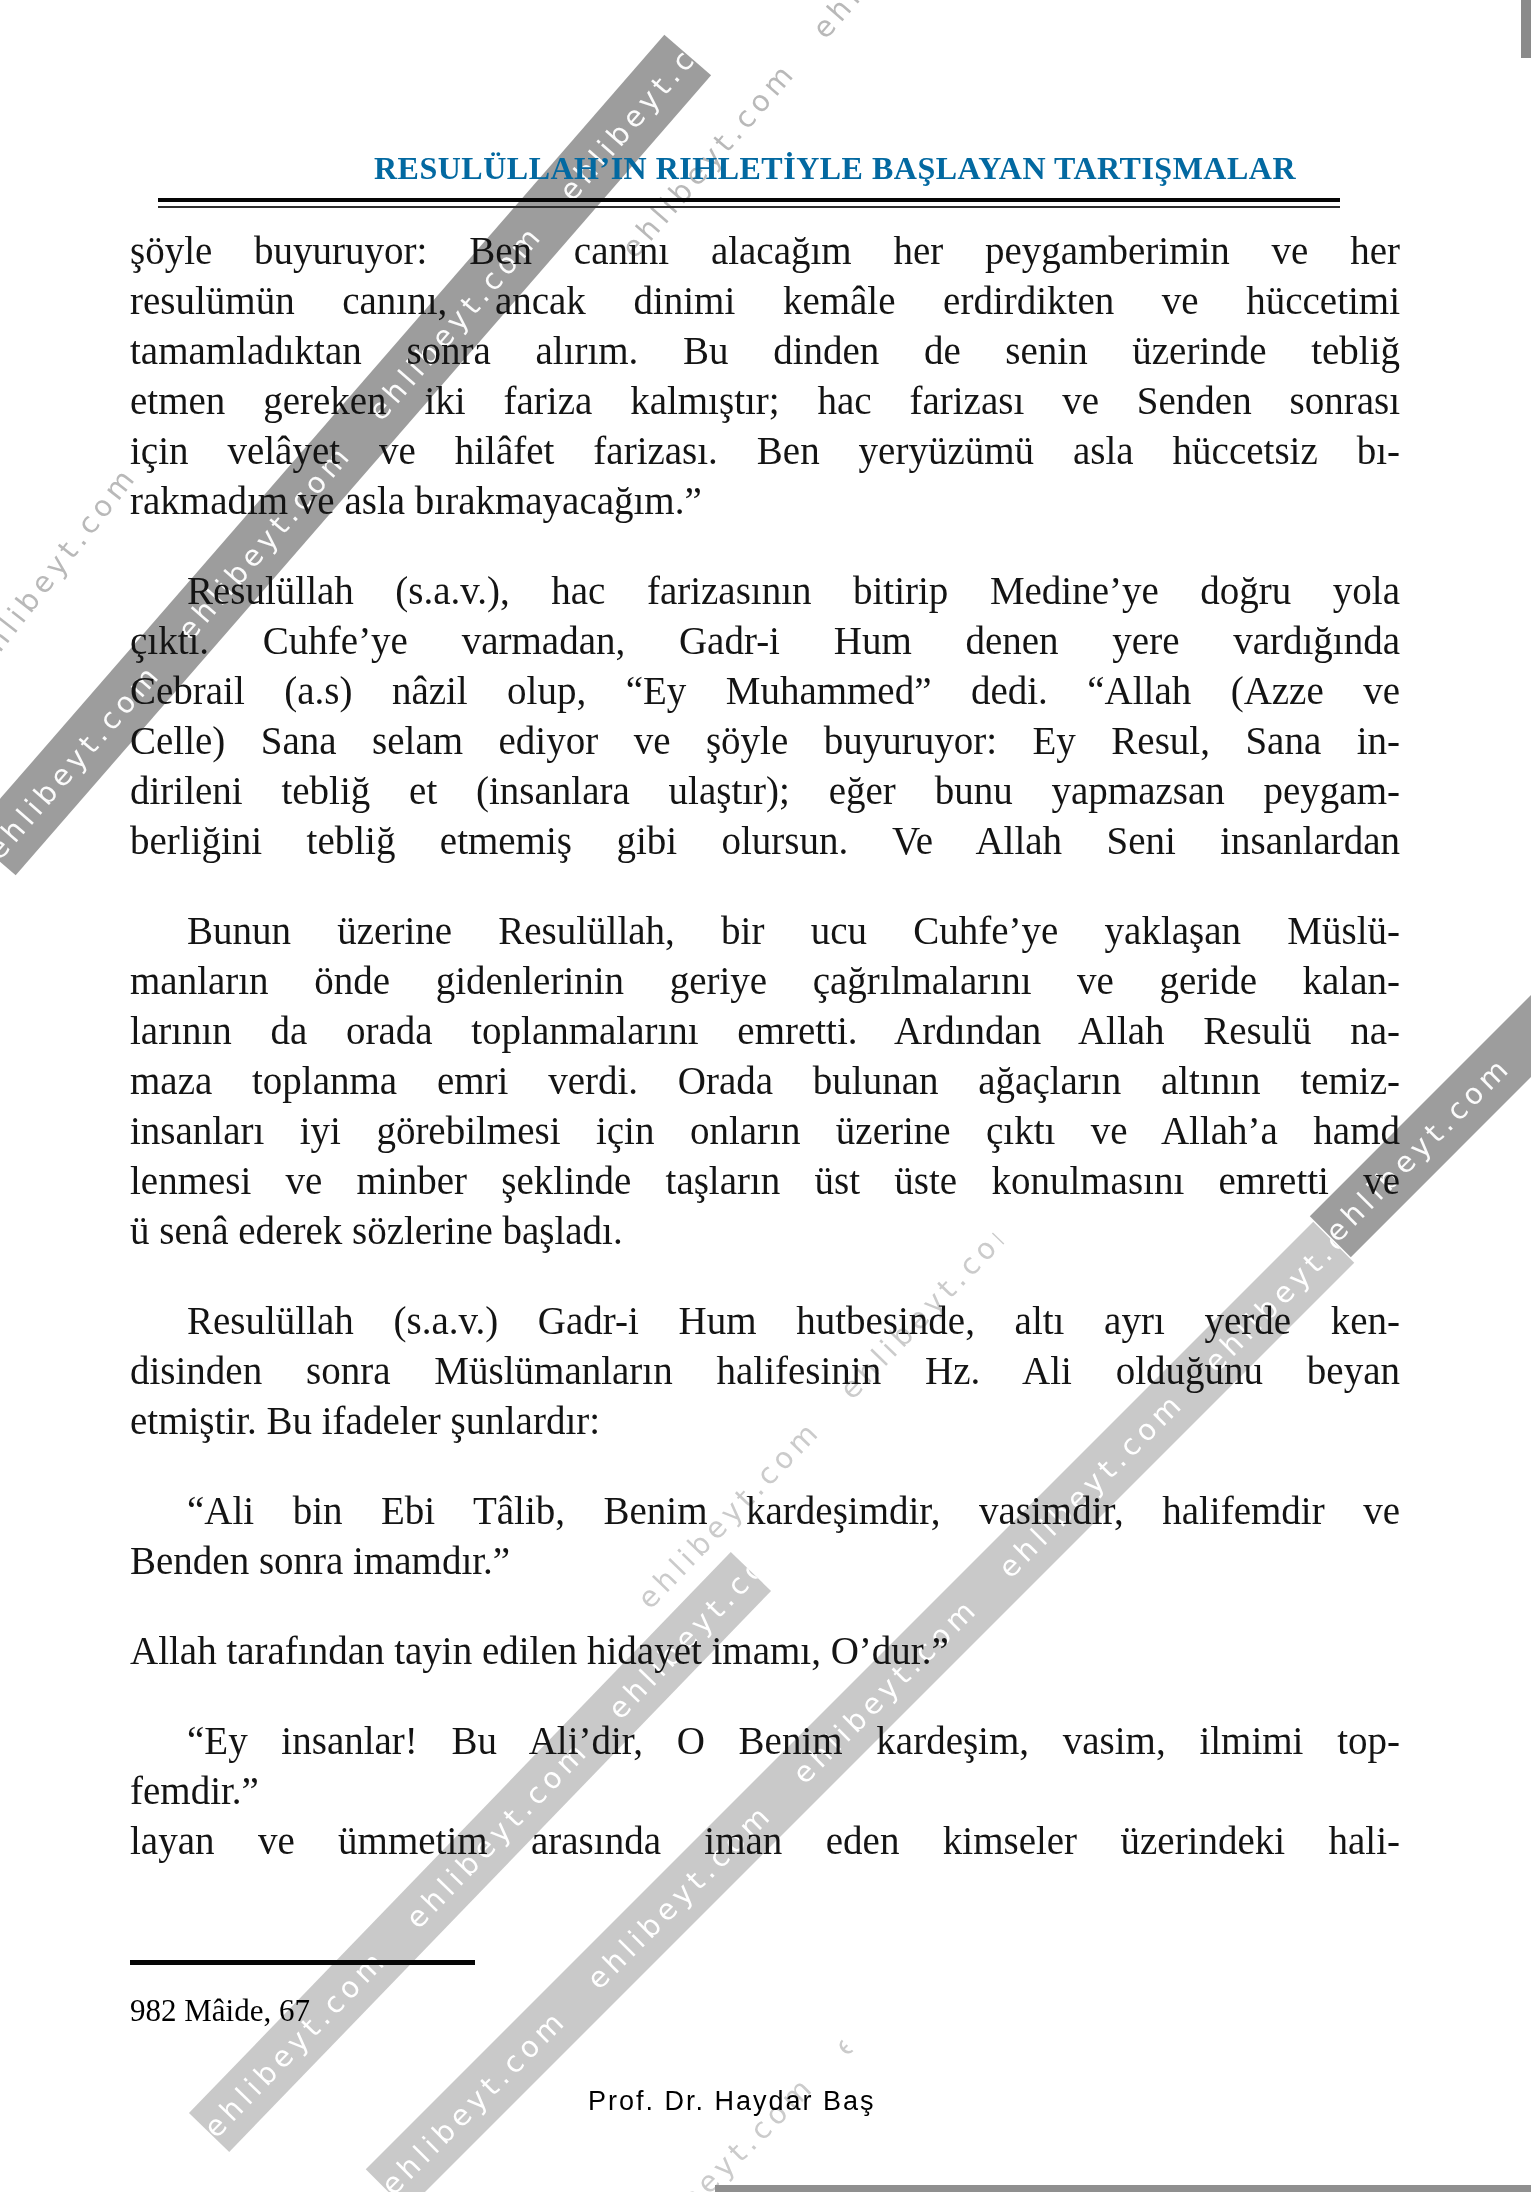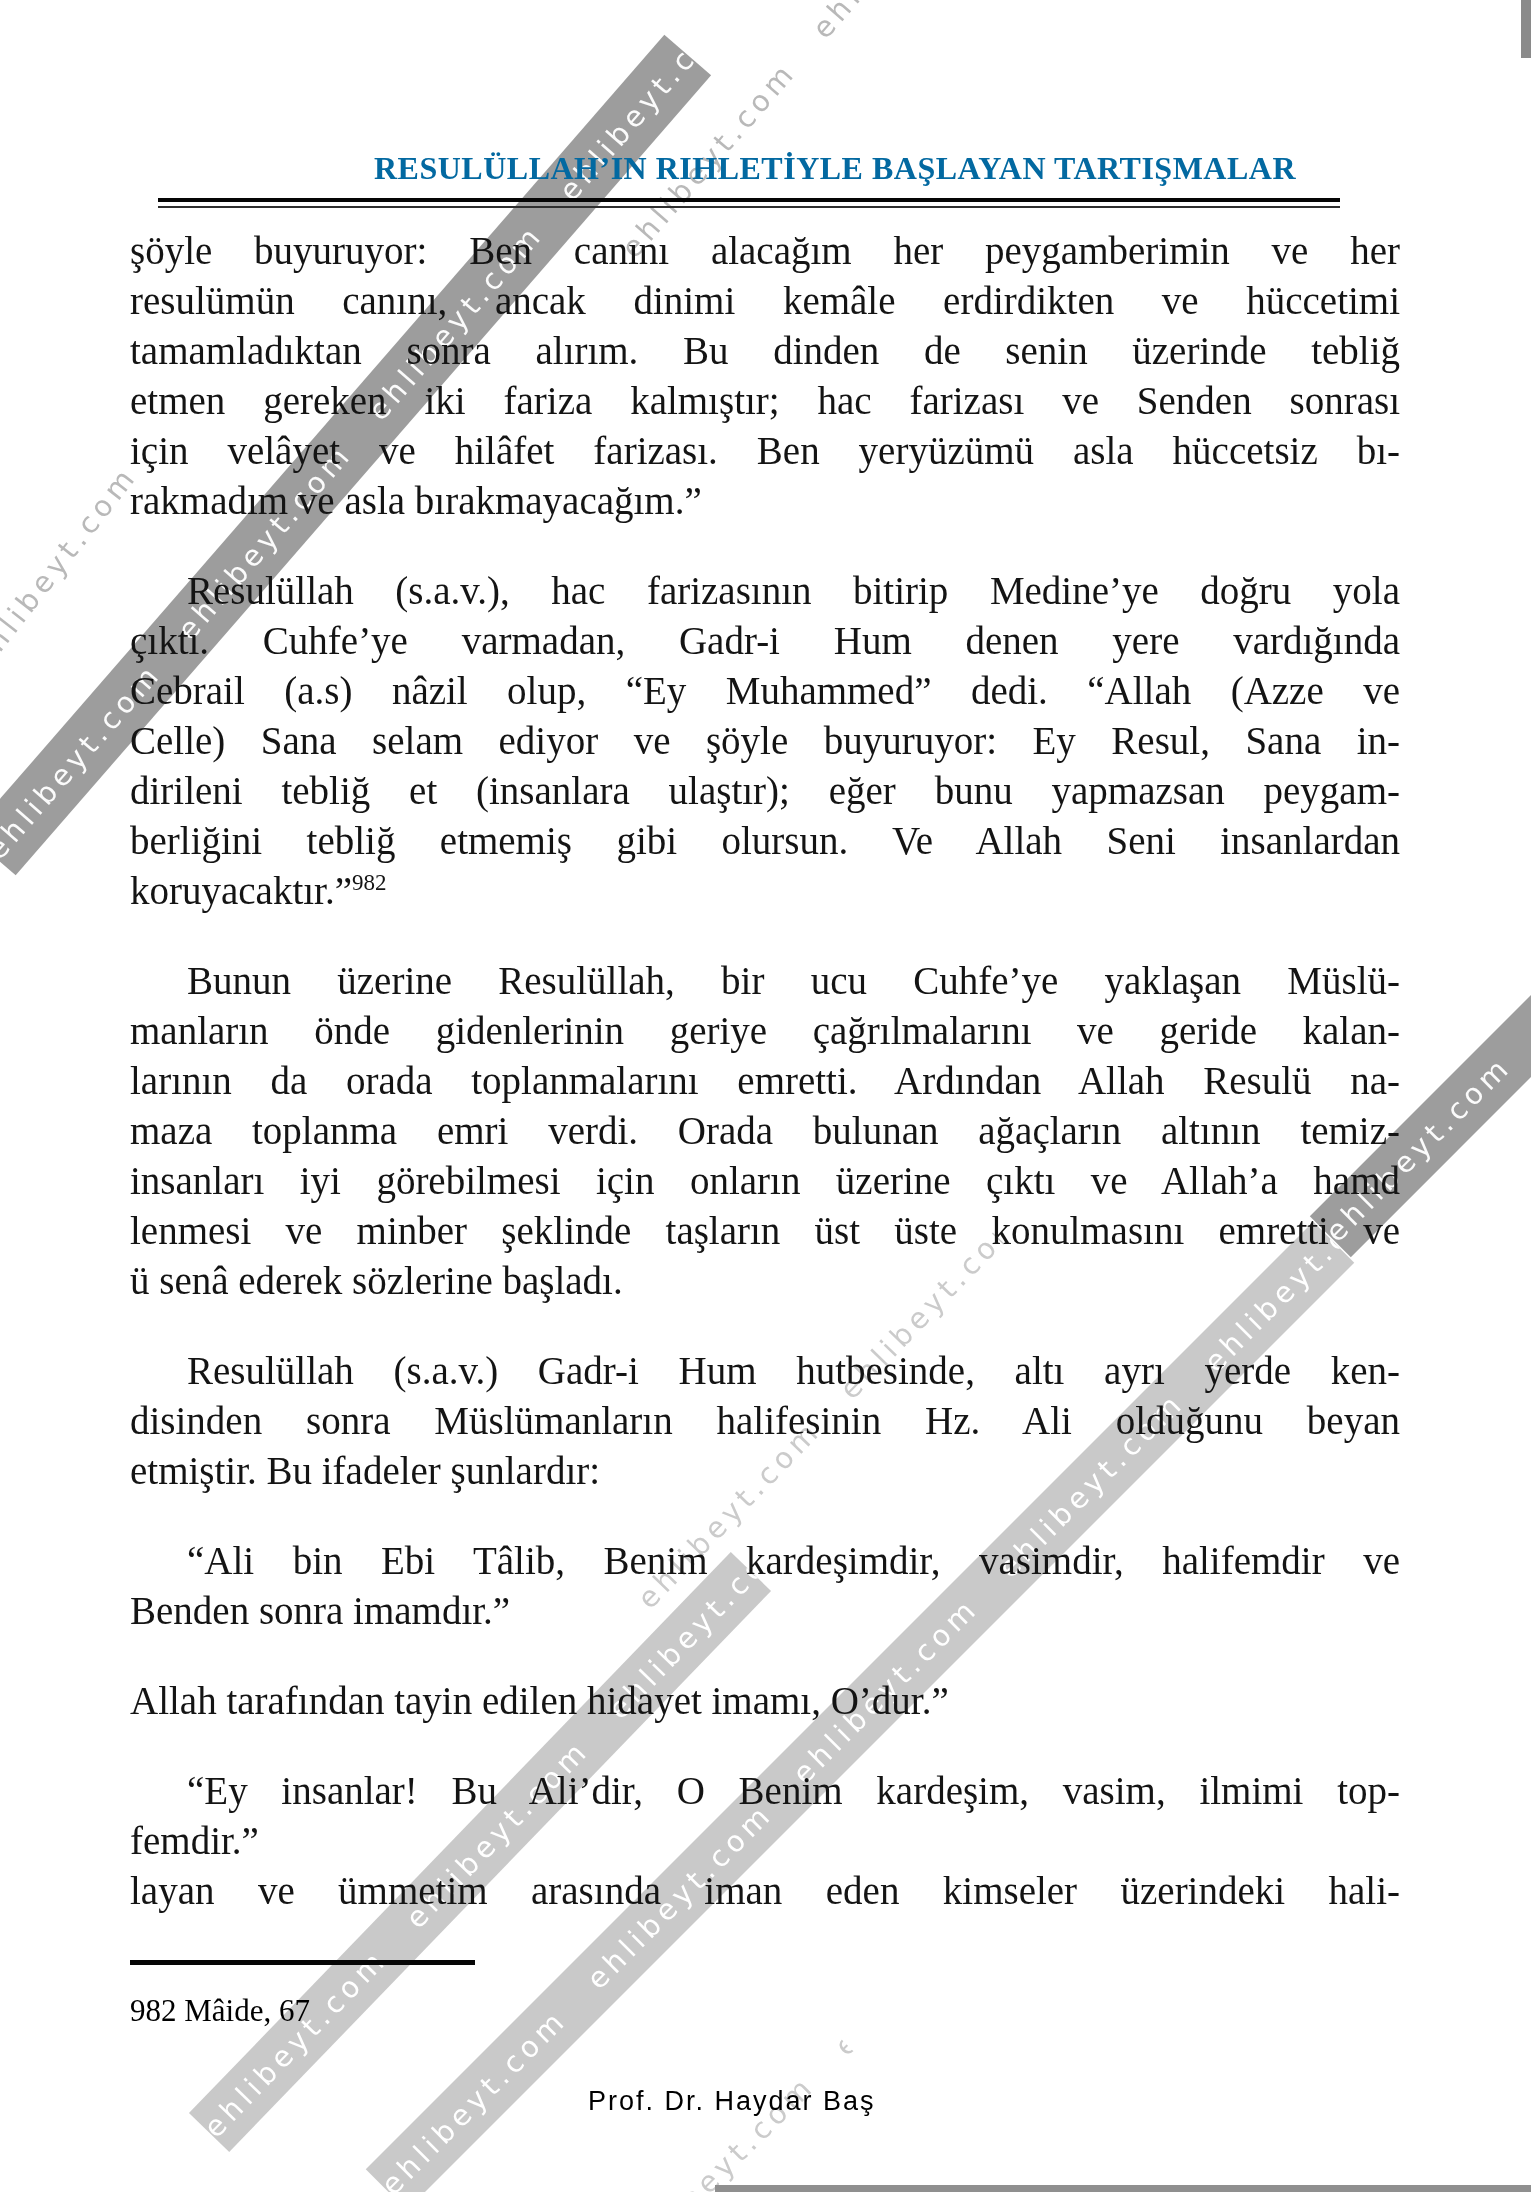--- a/index.html
+++ b/index.html
@@ -84,21 +84,20 @@
           <div class="line">için velâyet ve hilâfet farizası. Ben yeryüzümü asla hüccetsiz bı-</div>
           <div class="line last">rakmadım ve asla bırakmayacağım.”</div>
         </div>
         <div class="para indent">
           <div class="line first">Resulüllah (s.a.v.), hac farizasının bitirip Medine’ye doğru yola</div>
           <div class="line">çıktı. Cuhfe’ye varmadan, Gadr-i Hum denen yere vardığında</div>
           <div class="line">Cebrail (a.s) nâzil olup, “Ey Muhammed” dedi. “Allah (Azze ve</div>
           <div class="line">Celle) Sana selam ediyor ve şöyle buyuruyor: Ey Resul, Sana in-</div>
           <div class="line">dirileni tebliğ et (insanlara ulaştır); eğer bunu yapmazsan peygam-</div>
           <div class="line">berliğini tebliğ etmemiş gibi olursun. Ve Allah Seni insanlardan</div>
-          <div class="line last">koruyacaktır.”<sup>982</sup></div>
         </div>
         <div class="para indent">
           <div class="line first">Bunun üzerine Resulüllah, bir ucu Cuhfe’ye yaklaşan Müslü-</div>
           <div class="line">manların önde gidenlerinin geriye çağrılmalarını ve geride kalan-</div>
           <div class="line">larının da orada toplanmalarını emretti. Ardından Allah Resulü na-</div>
           <div class="line">maza toplanma emri verdi. Orada bulunan ağaçların altının temiz-</div>
           <div class="line">insanları iyi görebilmesi için onların üzerine çıktı ve Allah’a hamd</div>
           <div class="line">lenmesi ve minber şeklinde taşların üst üste konulmasını emretti ve</div>
           <div class="line last">ü senâ ederek sözlerine başladı.</div>
         </div>

